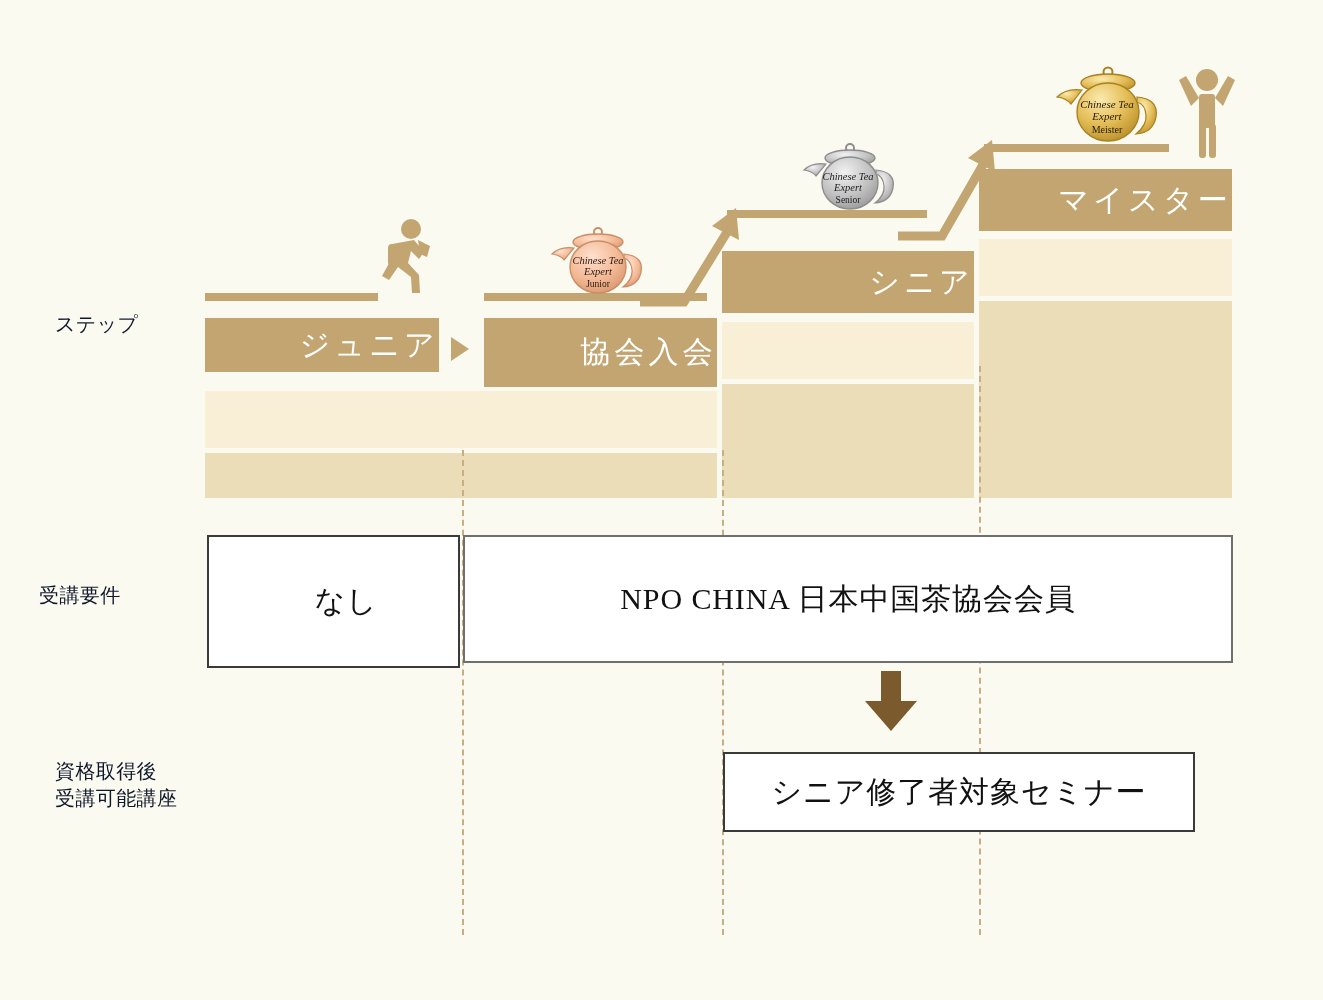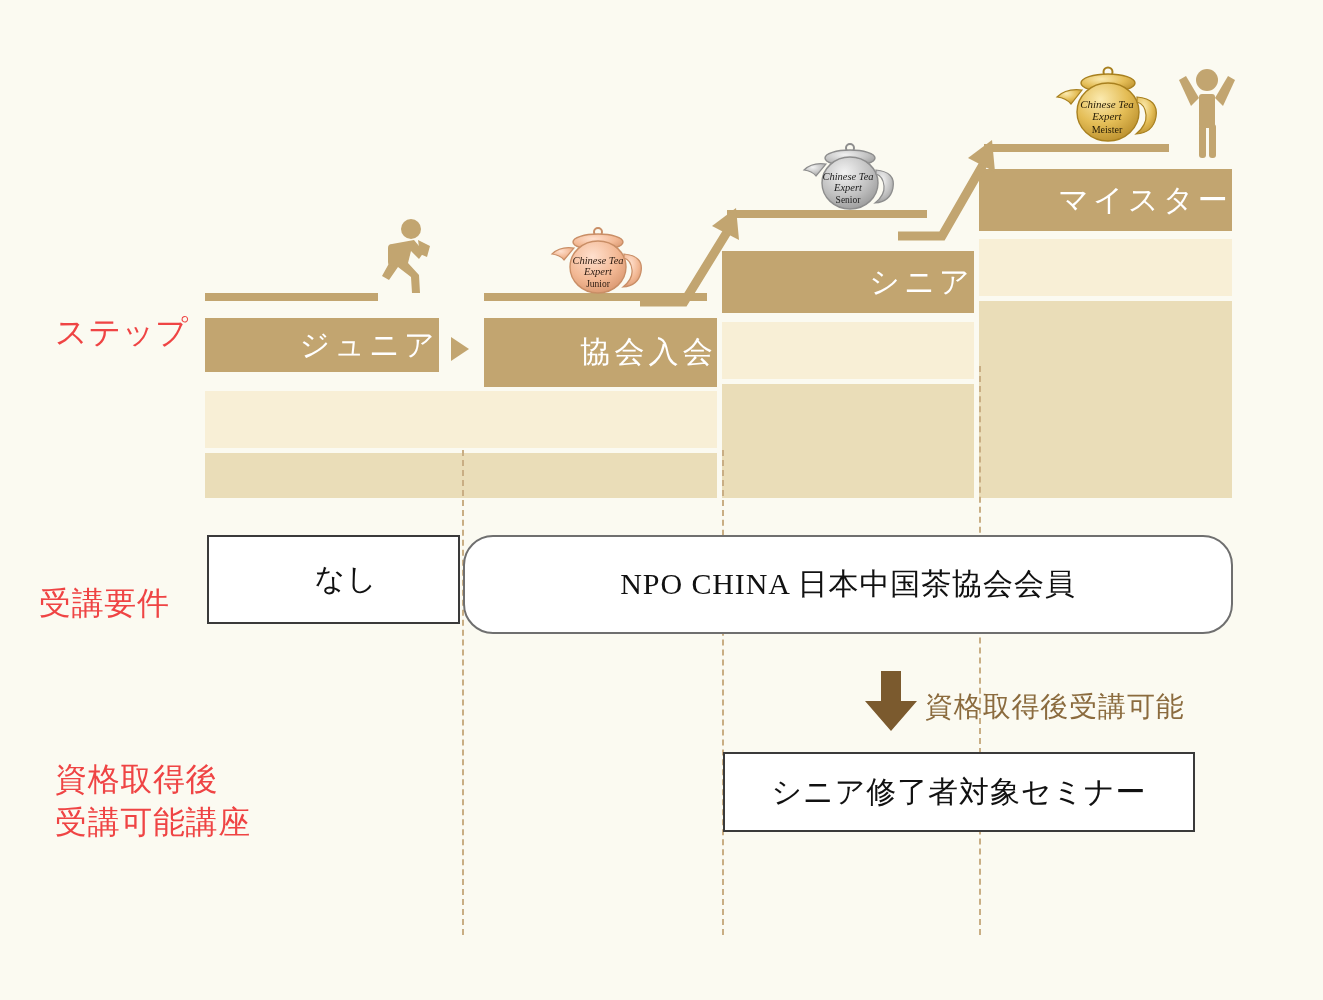--- a/index.html
+++ b/index.html
@@ -9,22 +9,22 @@
     font-family:"Liberation Serif","DejaVu Serif",serif;
     overflow:hidden;
     position:relative;
   }
   #stage{position:absolute;left:0;top:0;width:1323px;height:1000px;}
   .abs{position:absolute;text-align:center;}
 
   
   .rowlabel{
     position:absolute;
-    color:#ef4444;
-    font-size:32px;
+    color:#0f172a;
+    font-size:20px;
     line-height:1.35;
     letter-spacing:.02em;
     white-space:pre-line;
     font-family:"Liberation Serif","DejaVu Serif",serif;
   }
 
   
   .band-light{position:absolute;background:#F8EFD6;}
   .band-dark{position:absolute;background:#EADDB8;}
 
@@ -208,34 +208,33 @@
       <text x="65" y="71" text-anchor="middle" font-family="'Liberation Serif',serif" font-size="10" fill="#241a05">Meister</text>
     </svg>
   </div>
 
   <div class="vdash" style="left:462px;top:450px;height:485px;"></div>
   <div class="vdash" style="left:722px;top:450px;height:485px;"></div>
   <div class="vdash" style="left:979px;top:366px;height:569px;"></div>
 
   <div class="rowlabel" style="left:39px;top:582px;text-align:center;">受講要件</div>
 
-  <div class="wbox" style="left:207px;top:535px;width:253px;height:89px;padding-left:25px;">
+  <div class="wbox" style="left:207px;top:535px;width:253px;height:133px;padding-left:25px;">
     <span>なし</span>
   </div>
 
-  <div class="wbox thin" style="left:463px;top:535px;width:770px;height:99px;border-radius:30px;">
+  <div class="wbox thin" style="left:463px;top:535px;width:770px;height:128px;">
     <span>NPO CHINA 日本中国茶協会会員</span>
   </div>
 
   <div class="abs" style="left:859px;top:671px;width:64px;height:62px;">
     <svg width="64" height="62" viewBox="0 0 64 62">
       <polygon points="22,0 42,0 42,30 58,30 32,60 6,30 22,30" fill="#7B5A2E"></polygon>
     </svg>
   </div>
-  <div class="note" style="left:925px;top:688px;">資格取得後受講可能</div>
 
   <div class="rowlabel" style="left:55px;top:758px;">資格取得後
 受講可能講座</div>
 
   <div class="wbox" style="left:723px;top:752px;width:472px;height:80px;">
     <span>シニア修了者対象セミナー</span>
   </div>
 
 
 </div>

